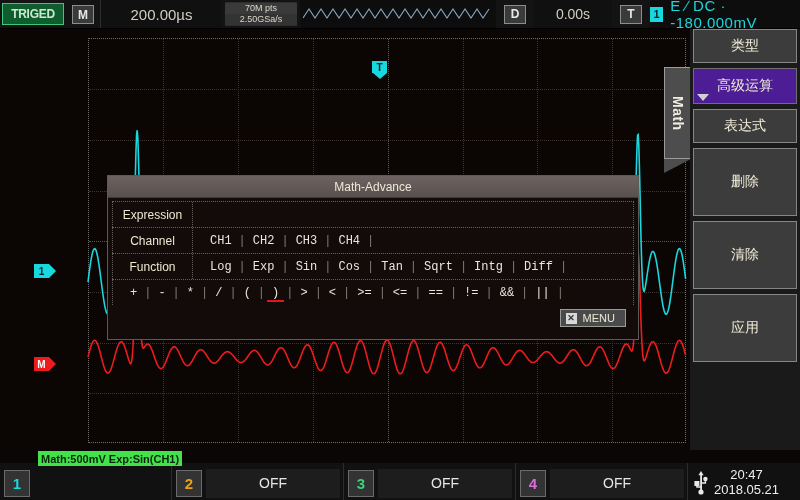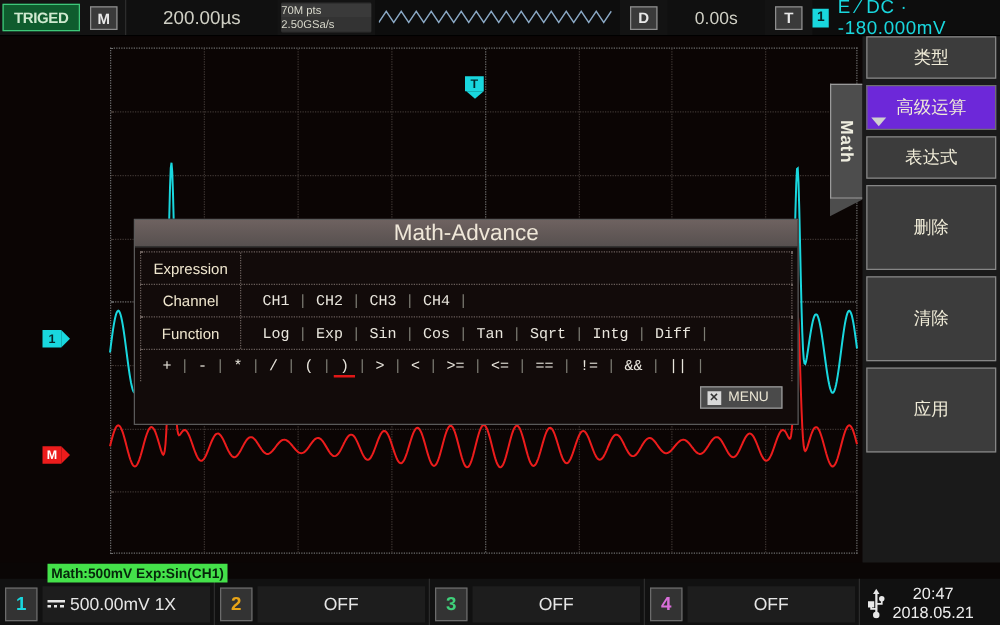--- a/index.html
+++ b/index.html
@@ -45,21 +45,21 @@
     display: flex; align-items: center; justify-content: center;
     background: #101010; border-left: 1px solid #2c2c2c;
   }
   .memblock {
     width: 72px; display: flex; flex-direction: column;
     justify-content: center; align-items: center;
     background: #2e2e2e; margin: 2px 3px; border-radius: 1px;
   }
   .memblock div {
     color: #d9d9cc; font-size: 9px; line-height: 11px;
-    width: 100%; text-align: left;
+    width: 100%; text-align: center;
   }
   .memblock .row1 { background: #3a3a3a; }
   .memblock .row2 { background: #333; }
   .sawtooth {
     width: 196px; display: flex; align-items: center; justify-content: center;
     background: #0d0d0d;
   }
   .dbtn, .tbtn {
     width: 22px; height: 19px; margin: 5px 8px;
     background: #3a3a3a; border: 1px solid #8d8d8d;
@@ -159,21 +159,21 @@
   .dialog {
     position: absolute; left: 107px; top: 146px;
     width: 532px; height: 165px;
     background: #120b0a;
     border: 1px solid #5a5a5a;
     z-index: 40;
   }
   .dlg-title {
     height: 22px;
     background: linear-gradient(180deg,#6e6260 0%,#57504f 100%);
-    color: #efe7d8; font-size: 18px;
+    color: #efe7d8; font-size: 12px;
     display: flex; align-items: center; justify-content: center;
     border-bottom: 1px solid #3a3a3a;
   }
   .dlg-body { padding: 3px 4px 0 4px; }
   .dlg-row {
     display: flex; align-items: stretch;
     border: 1px dotted #6a5f5b;
     border-bottom: none;
     height: 26px;
   }
@@ -221,21 +221,21 @@
     display: flex; flex-direction: column;
   }
   .mbtn {
     position: relative;
     margin: 0 3px 5px 3px;
     background: #3c3c3c;
     border: 1px solid #868686;
     color: #f0ecd8; font-size: 14px;
     display: flex; align-items: center; justify-content: center;
   }
-  .mbtn.active { background: #6d28d9; border-color: #6e6e6e; }
+  .mbtn.active { background: #4c1d95; border-color: #6e6e6e; }
   .mbtn.h-sm { height: 34px; }
   .mbtn.h-md { height: 36px; }
   .mbtn.h-lg { height: 68px; }
   .mbtn .caret {
     position: absolute; left: 3px; bottom: 2px;
     width: 0; height: 0;
     border-left: 6px solid transparent; border-right: 6px solid transparent;
     border-top: 7px solid #cfcfcf;
   }
   .mbtn .radio {
@@ -479,24 +479,20 @@
         <span>清除</span>
       </div>
       <div class="mbtn h-lg">
         <span>应用</span>
       </div>
     </div>
 
   <div class="bottombar">
     <div class="chan">
       <div class="chan-num" id="cn1" style="color: rgb(25, 215, 222);">1</div>
-      <div class="chan-info leftal">
-        <span class="coupling-icon"></span>
-        <span>500.00mV 1X</span>
-      </div>
     </div>
     <div class="chan">
       <div class="chan-num" id="cn2" style="color: rgb(232, 164, 23);">2</div>
       <div class="chan-info">OFF</div>
     </div>
     <div class="chan">
       <div class="chan-num" id="cn3" style="color: rgb(63, 208, 122);">3</div>
       <div class="chan-info">OFF</div>
     </div>
     <div class="chan">

